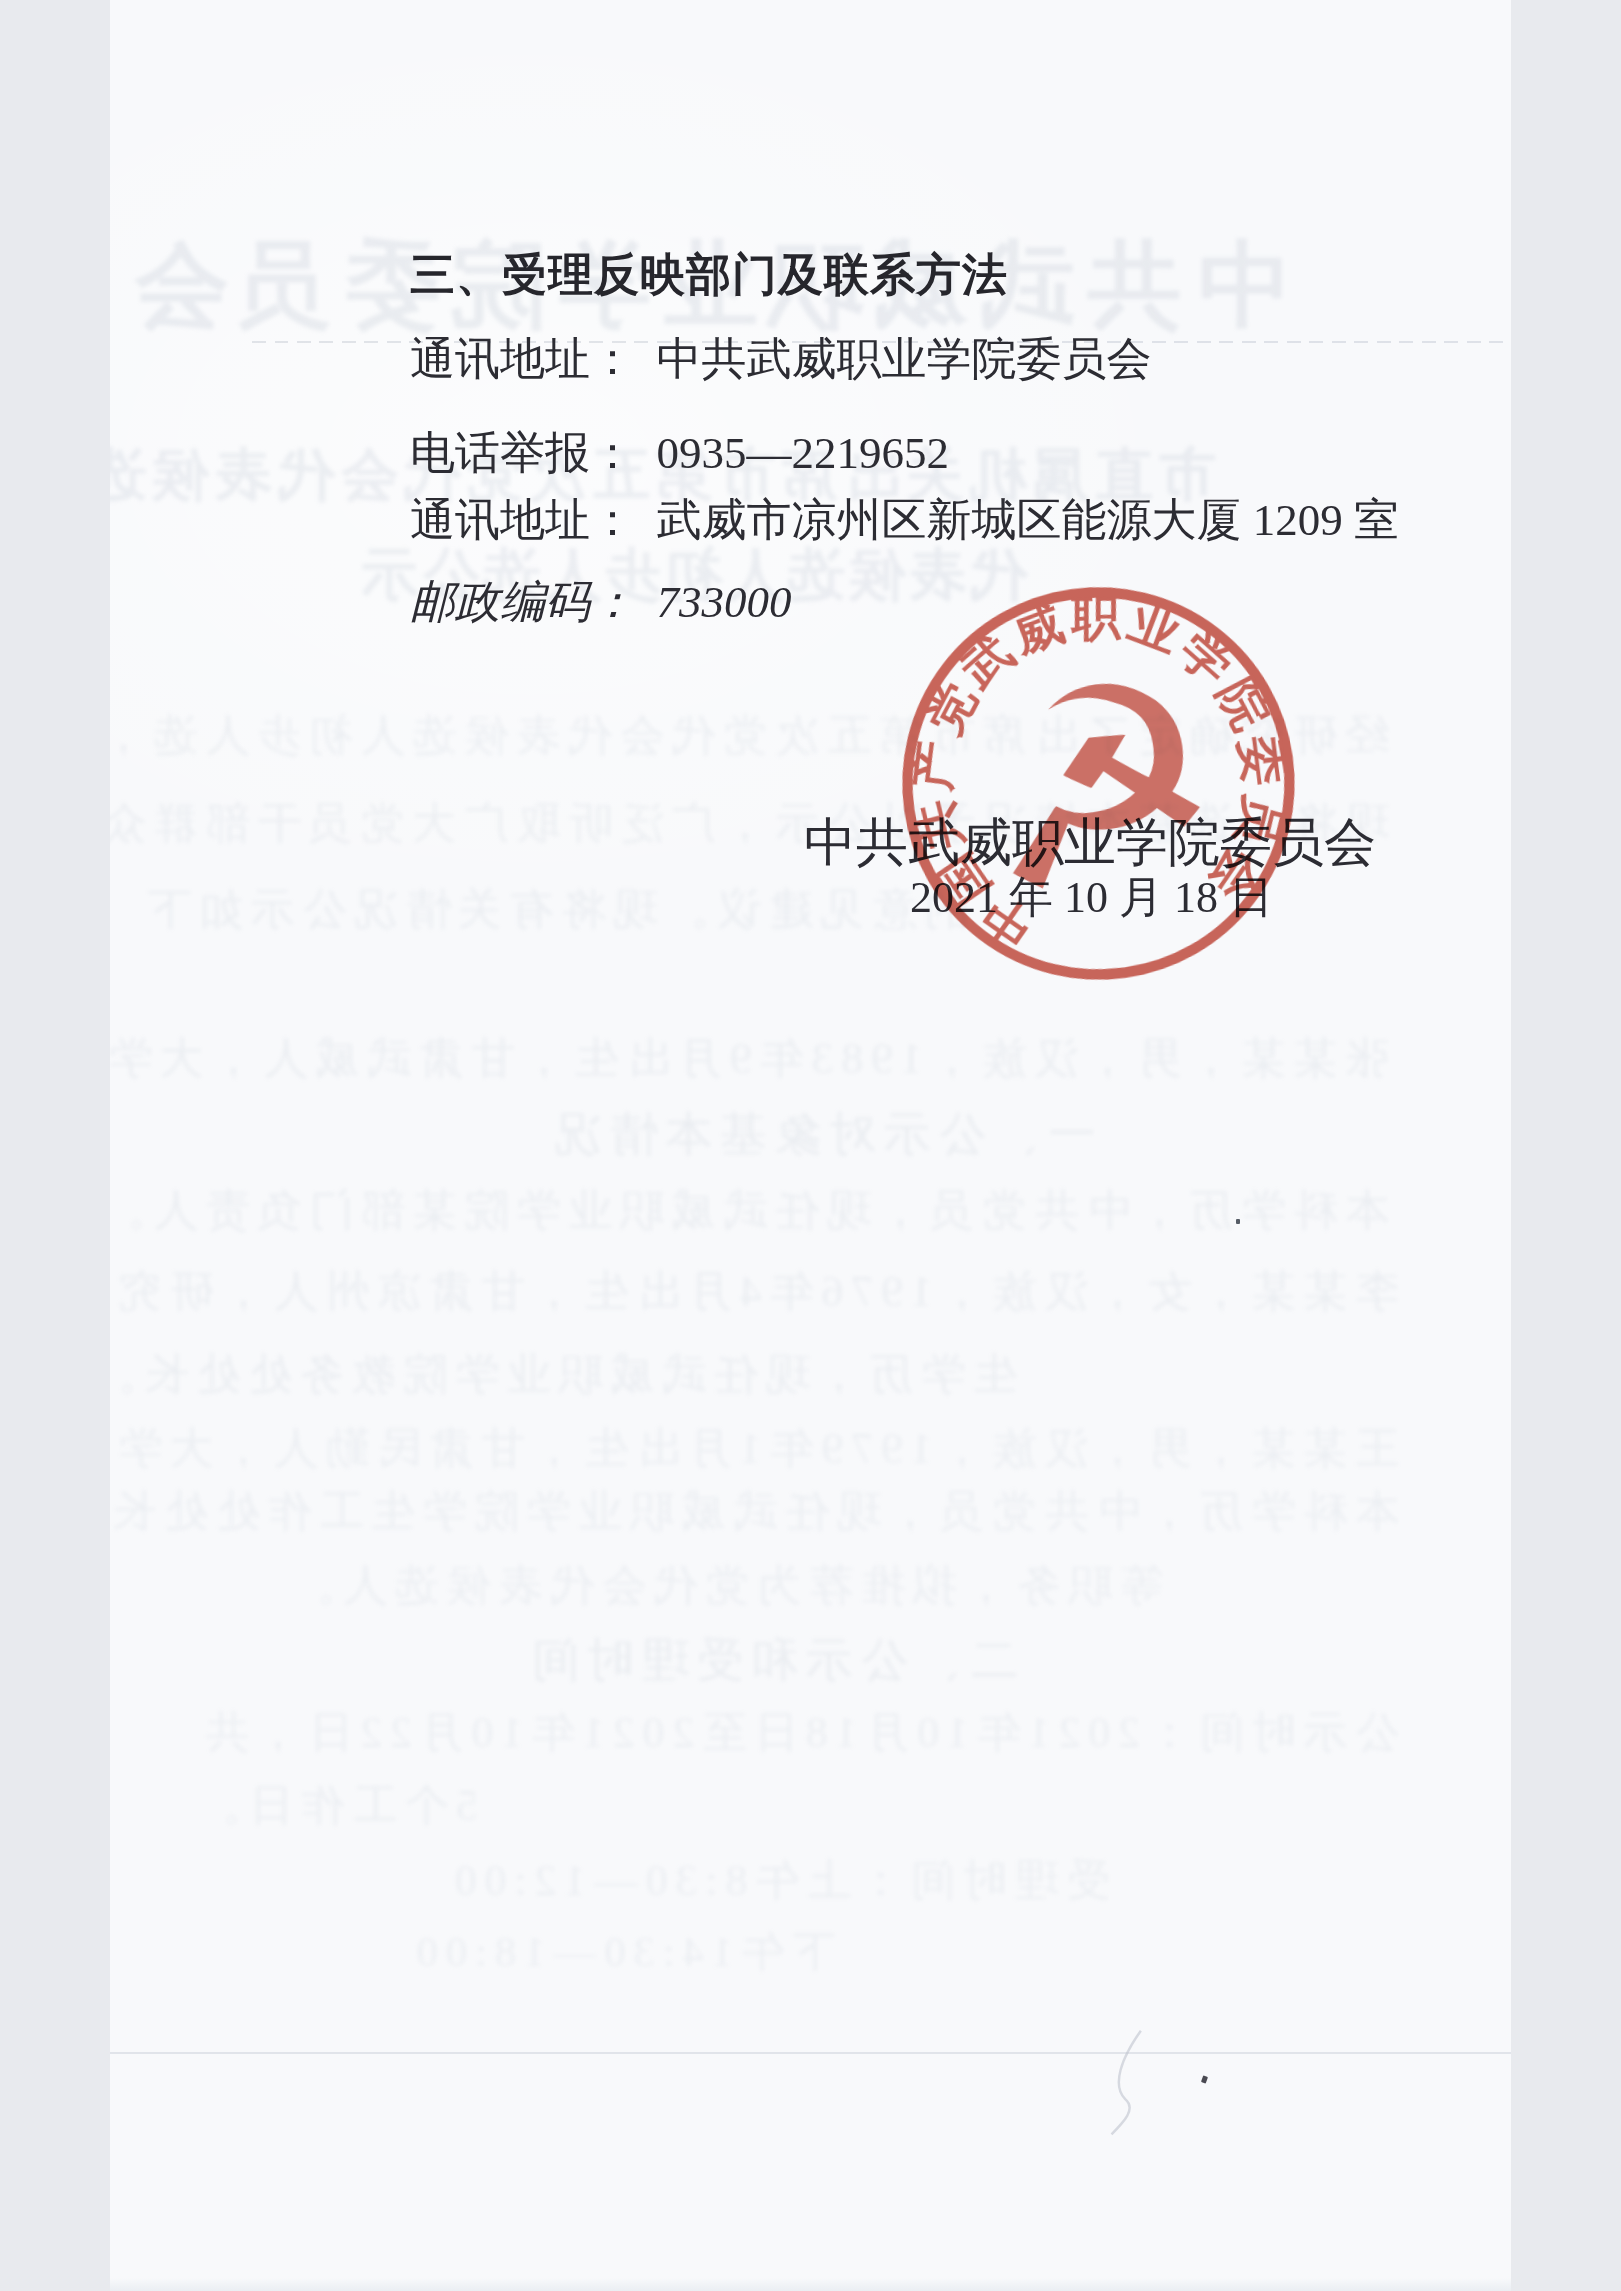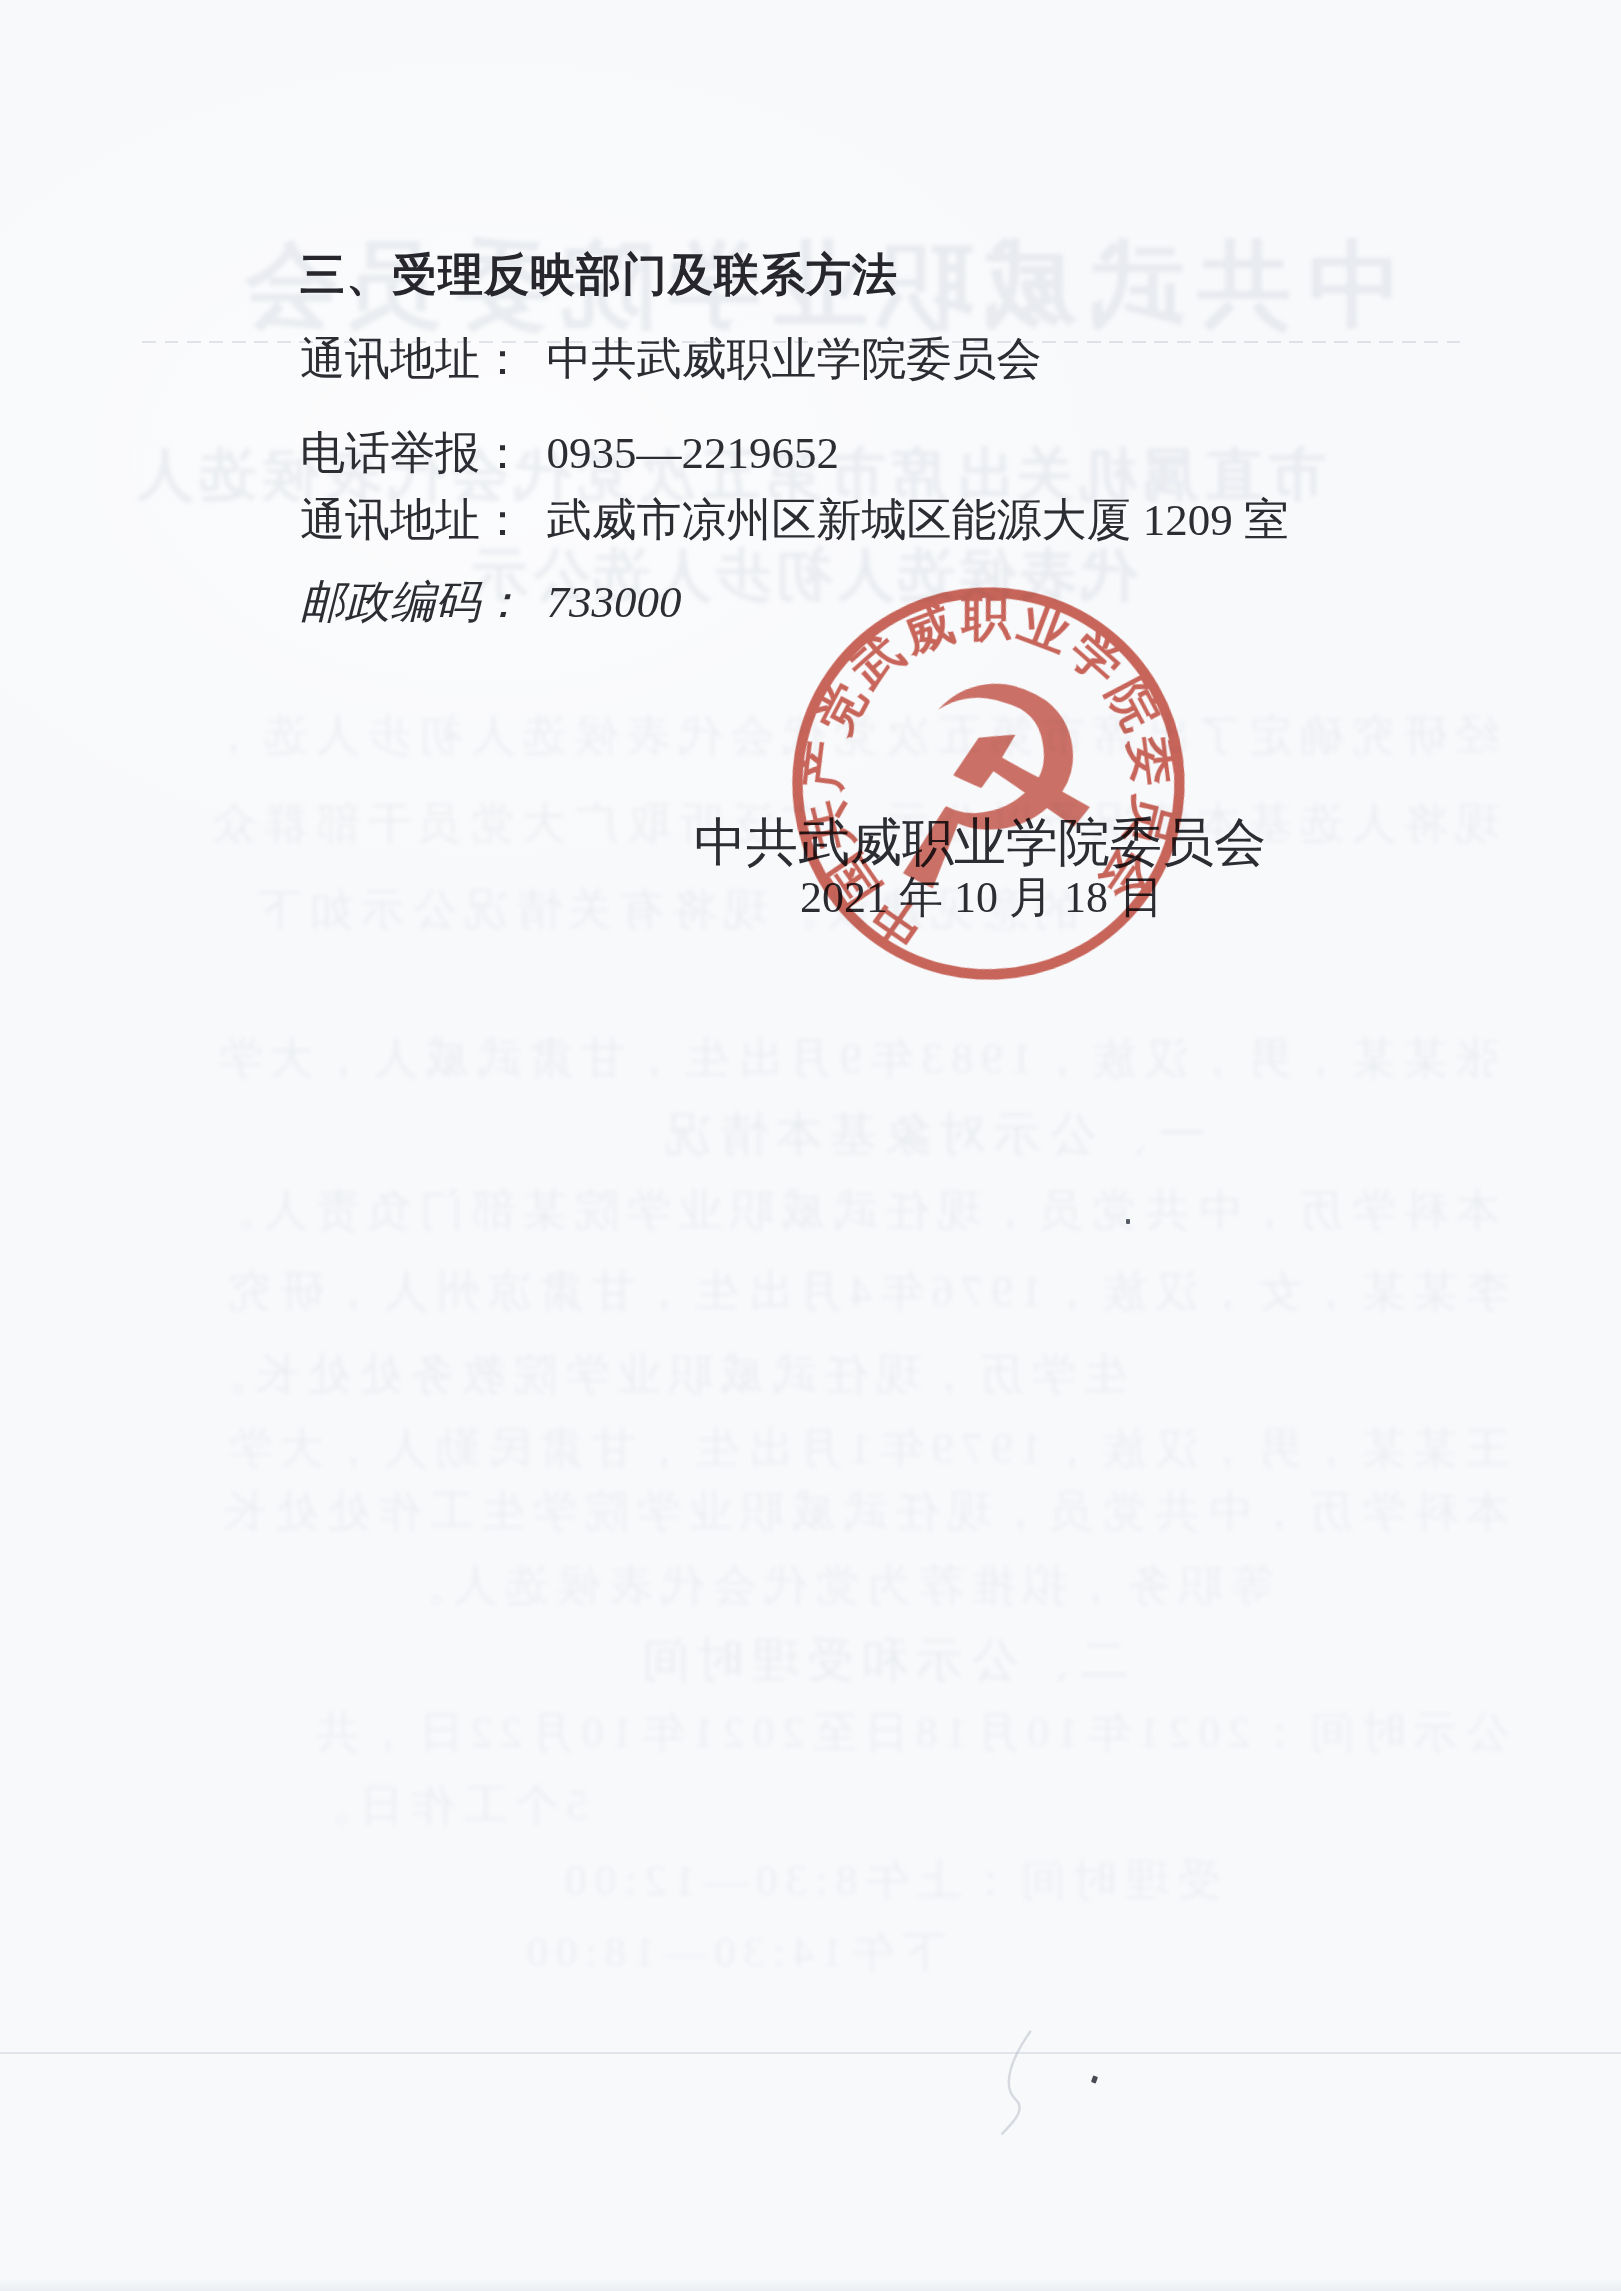--- a/index.html
+++ b/index.html
@@ -1,18 +1,18 @@
 <!DOCTYPE html>
 <html><head>
 <meta charset="utf-8">
 <style>
   html,body{margin:0;padding:0;background:#e8eaee;}
   #page{
     position:relative;
-    width:1621px;height:2292px;
+    width:1401px;height:2292px;
     margin:0 auto;
     background:
       radial-gradient(1176px 784px at 30% 20%, rgba(255,255,255,.5), rgba(255,255,255,0) 60%),
       #f8f9fb;
     overflow:hidden;
     font-family:"Liberation Serif","DejaVu Serif",serif;
   }
   
   .bleed{
     position:absolute;inset:0;

